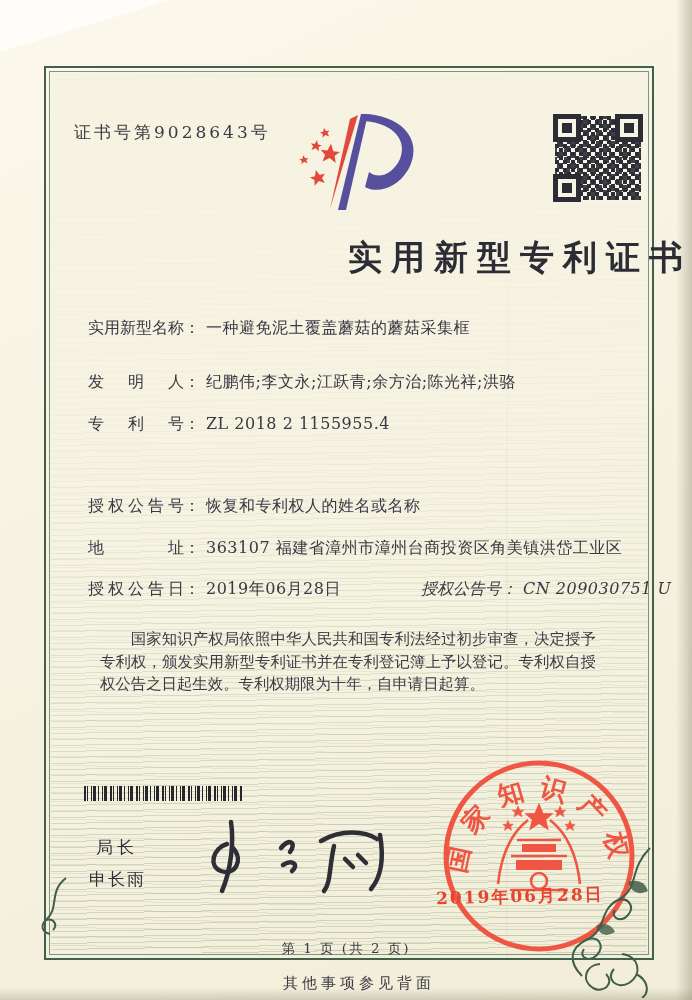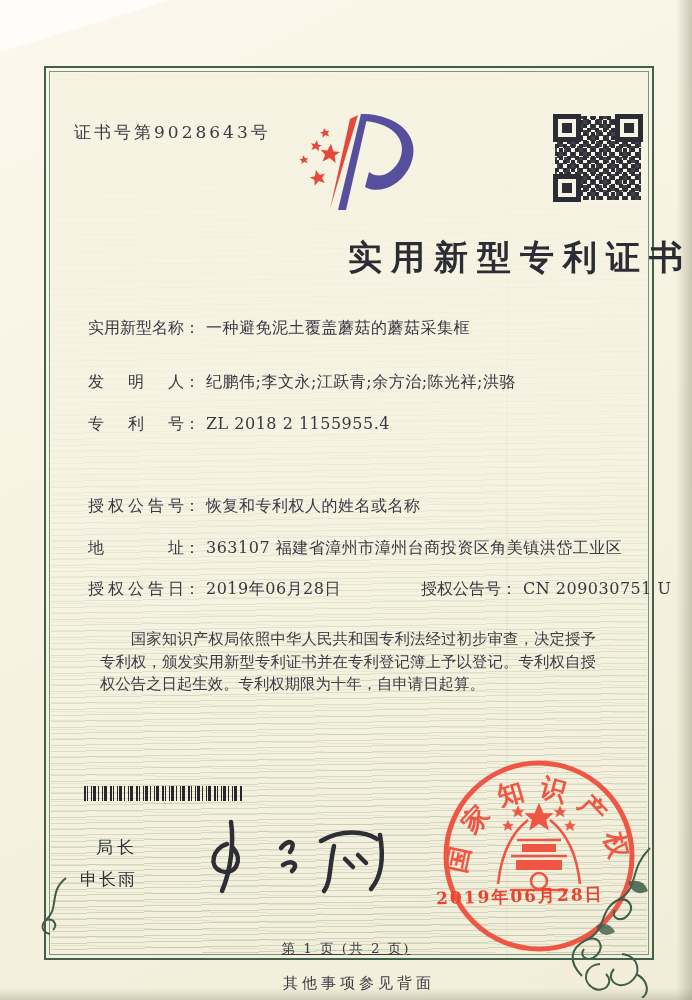--- a/index.html
+++ b/index.html
@@ -29,53 +29,53 @@
       rgba(247,243,226,.40) 66%, rgba(247,243,226,.08) 88%, rgba(247,243,226,0) 100%);}
 
   .certno{position:absolute;left:74px;top:121px;font-size:17px;letter-spacing:3px;color:#3a3b43;text-align:center;}
   .title{position:absolute;left:0;top:235px;width:100%;text-align:right;
     font-size:34px;font-weight:bold;letter-spacing:9px;color:#2c2d34;}
 
   .frow{position:absolute;left:88px;font-size:16px;color:#383943;white-space:nowrap;}
   .flabel{display:inline-block;width:96px;text-align:justify;text-align-last:justify;vertical-align:top;}
   .fcolon{display:inline-block;margin-right:6px;}
   .fvalue{letter-spacing:.5px;}
-  .grant-right{position:absolute;left:333px;top:0;}
+  .grant-right{position:absolute;left:333px;top:0;font-style:italic;}
 
   .paras{position:absolute;left:84px;top:612px;width:528px;font-size:15.4px;
     line-height:22.5px;text-align:justify;color:#3a3b44;}
   .paras p{margin:16px;text-indent:2em;}
 
   .barcode{position:absolute;left:84px;top:786px;width:158px;height:15px;
     background:repeating-linear-gradient(90deg,
       #26262c 0 2px,transparent 2px 3px,#26262c 3px 4px,transparent 4px 7px,
       #26262c 7px 8px,transparent 8px 9px,#26262c 9px 12px,transparent 12px 14px,
       #26262c 14px 15px,transparent 15px 18px,#26262c 18px 19px,transparent 19px 20px,
       #26262c 20px 23px,transparent 23px 26px);}
 
   .signoff-title{position:absolute;left:96px;top:836px;font-size:17px;letter-spacing:4px;color:#2f3038;text-align:center;}
-  .signoff-name{position:absolute;left:80px;top:868px;font-size:17px;letter-spacing:2px;color:#2f3038;}
+  .signoff-name{position:absolute;left:89px;top:868px;font-size:17px;letter-spacing:2px;color:#2f3038;}
   .autograph{position:absolute;left:193px;top:814px;}
 
   .seal{position:absolute;left:438px;top:760px;}
   .sealdate{position:absolute;left:436px;top:885px;color:#e8432f;font-size:17px;
     letter-spacing:2px;font-weight:bold;transform:rotate(-1.5deg);}
 
   .qr{position:absolute;left:551px;top:112px;width:90px;height:88px;background:#f7f4e6;padding:2px;}
   .qr-mods{position:absolute;inset:4px;
     background:
       repeating-conic-gradient(#2c2c34 0 25%, transparent 0 50%) 0 0/8px 8px,
       repeating-conic-gradient(transparent 0 25%, rgba(44,44,52,.9) 0 50%) 2px 3px/13px 11px;}
   .qr-finder{position:absolute;width:18px;height:18px;border:5px solid #2c2c34;background:#f7f4e6;}
   .qr-finder::after{content:"";position:absolute;left:4px;top:4px;width:10px;height:10px;background:#2c2c34;}
   .qr-f-tl{left:2px;top:2px;} .qr-f-tr{right:2px;top:2px;} .qr-f-bl{left:2px;bottom:2px;}
 
   .logo{position:absolute;left:294px;top:104px;}
   .page-num{position:absolute;left:0;top:940px;width:100%;text-align:center;
-    font-size:13.5px;letter-spacing:2px;color:#3a3b43;text-decoration:underline;}
+    font-size:13.5px;letter-spacing:2px;color:#3a3b43;}
   .backnote{position:absolute;left:283px;top:974px;font-size:15px;letter-spacing:4px;color:#3a3b43;}
   .ornament-br{position:absolute;left:556px;top:842px;}
   .ornament-bl{position:absolute;left:36px;top:874px;}
 </style>
 </head>
 <body>
 
 <div class="stage">
 
   <div class="corner-light"></div>

